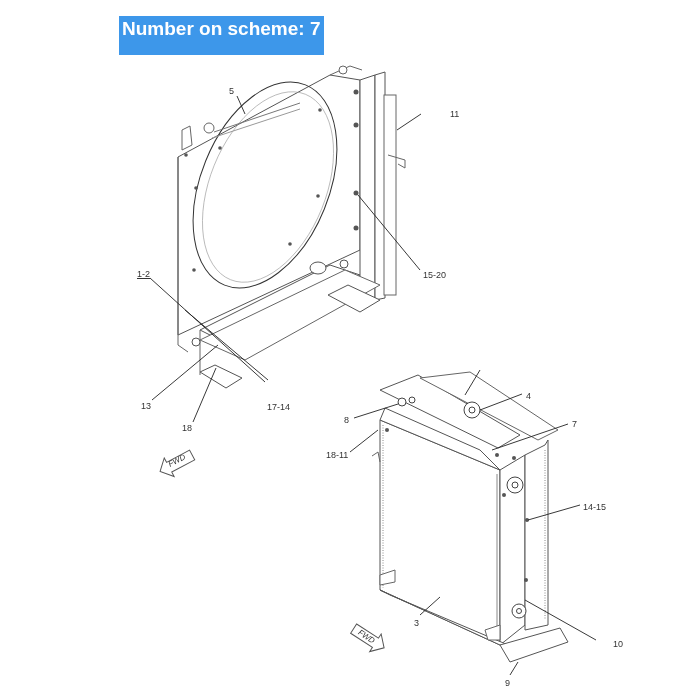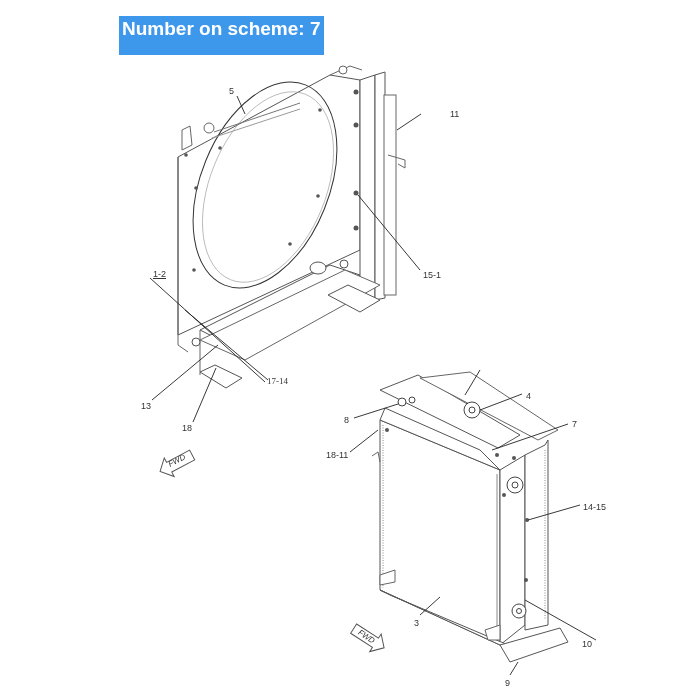--- a/index.html
+++ b/index.html
@@ -129,25 +129,25 @@
     <line x1="510" y1="675" x2="518" y2="662"></line>
     <line x1="480" y1="370" x2="465" y2="395"></line>
   </g>
 </svg>
 
 <div class="lbl" style="left:168px; top:456px; transform:rotate(-28deg); font-size:8px; font-style:italic;">FWD</div>
 <div class="lbl" style="left:357px; top:632px; transform:rotate(33deg); font-size:8px; font-style:italic;">FWD</div>
 
 <div class="lbl" style="left:229px; top:86px;">5</div>
 <div class="lbl" style="left:424px; top:109px;margin-left:26px;">11</div>
-<div class="lbl" style="left:423px; top:270px;">15-1</div>
-<div class="lbl" style="left:153px; top:269px;text-decoration:underline;">1-2</div>
-<div class="lbl" style="left:267px; top:376px;font-family:Liberation Serif, serif;">17-14</div>
+<div class="lbl" style="left:423px; top:270px;">15-20</div>
+<div class="lbl" style="left:137px; top:269px;text-decoration:underline;">1-2</div>
+<div class="lbl" style="left:267px; top:402px;">17-14</div>
 <div class="lbl" style="left:141px; top:401px;">13</div>
 <div class="lbl" style="left:182px; top:423px;">18</div>
 <div class="lbl" style="left:526px; top:391px;">4</div>
 <div class="lbl" style="left:572px; top:419px;">7</div>
 <div class="lbl" style="left:344px; top:415px;">8</div>
 <div class="lbl" style="left:326px; top:450px;">18-11</div>
 <div class="lbl" style="left:583px; top:502px;">14-15</div>
 <div class="lbl" style="left:414px; top:618px;">3</div>
-<div class="lbl" style="left:582px; top:639px;">10</div>
+<div class="lbl" style="left:613px; top:639px;">10</div>
 <div class="lbl" style="left:505px; top:678px;">9</div>
 
 </body></html>

